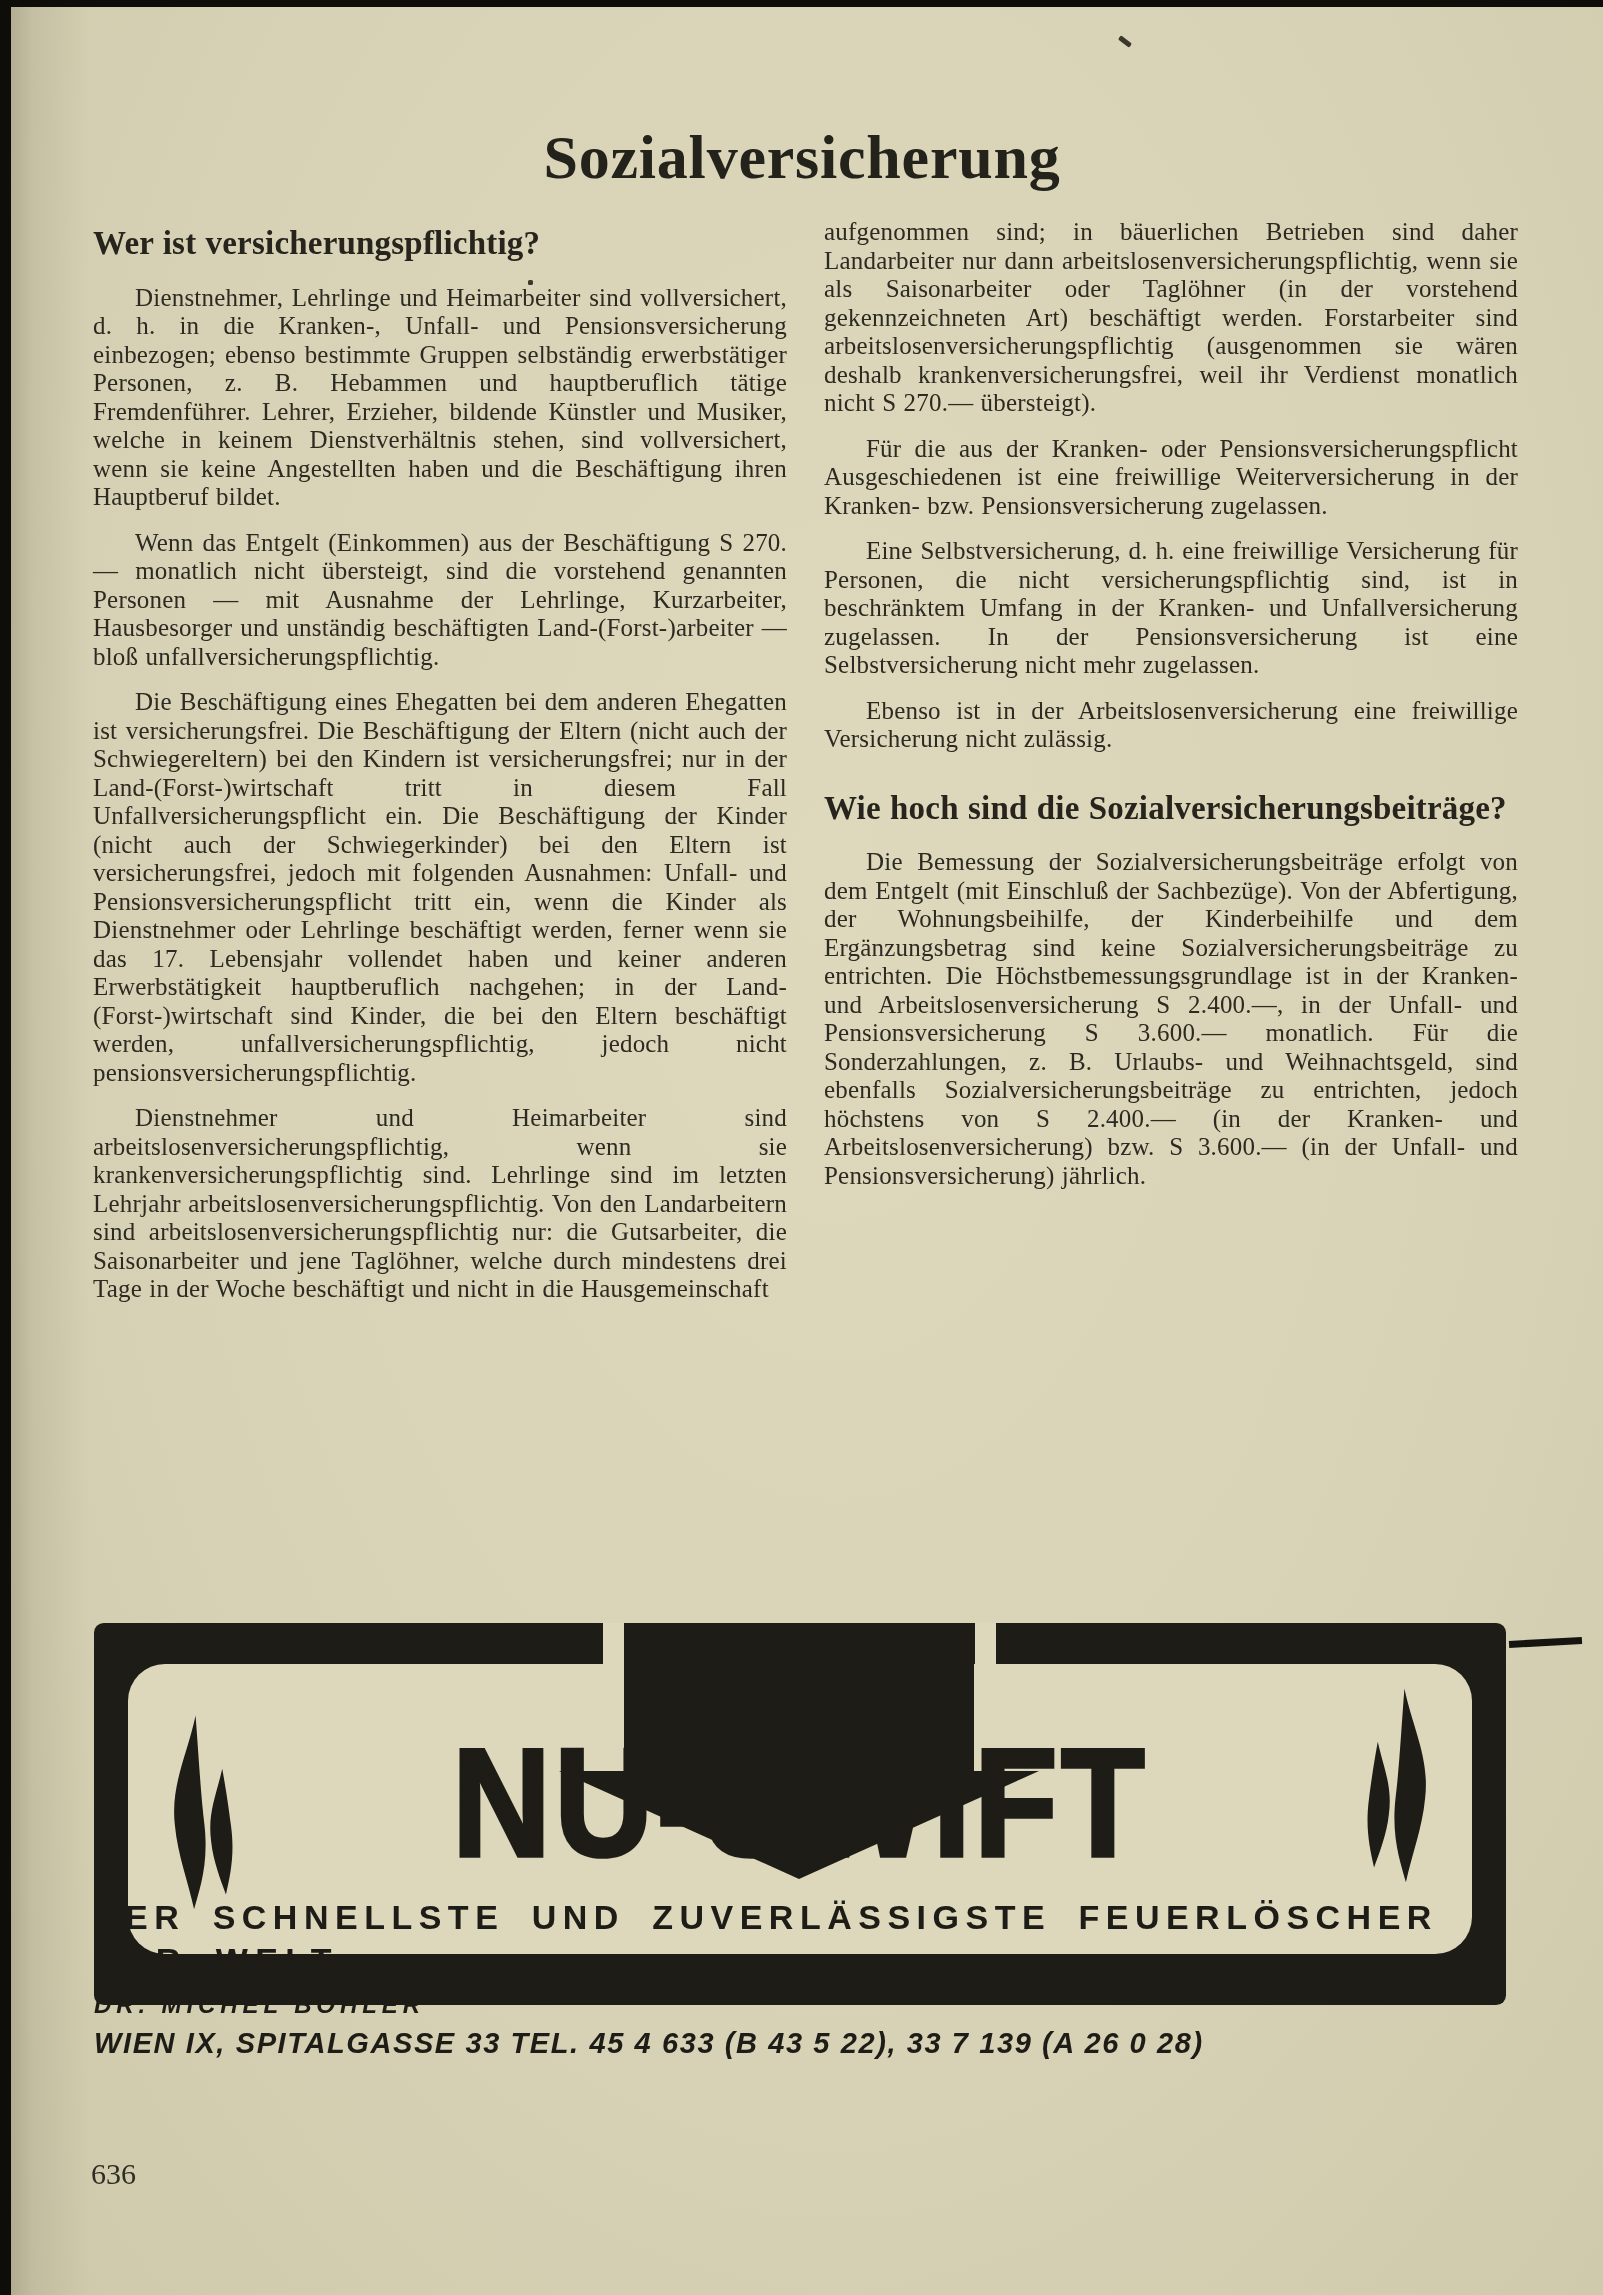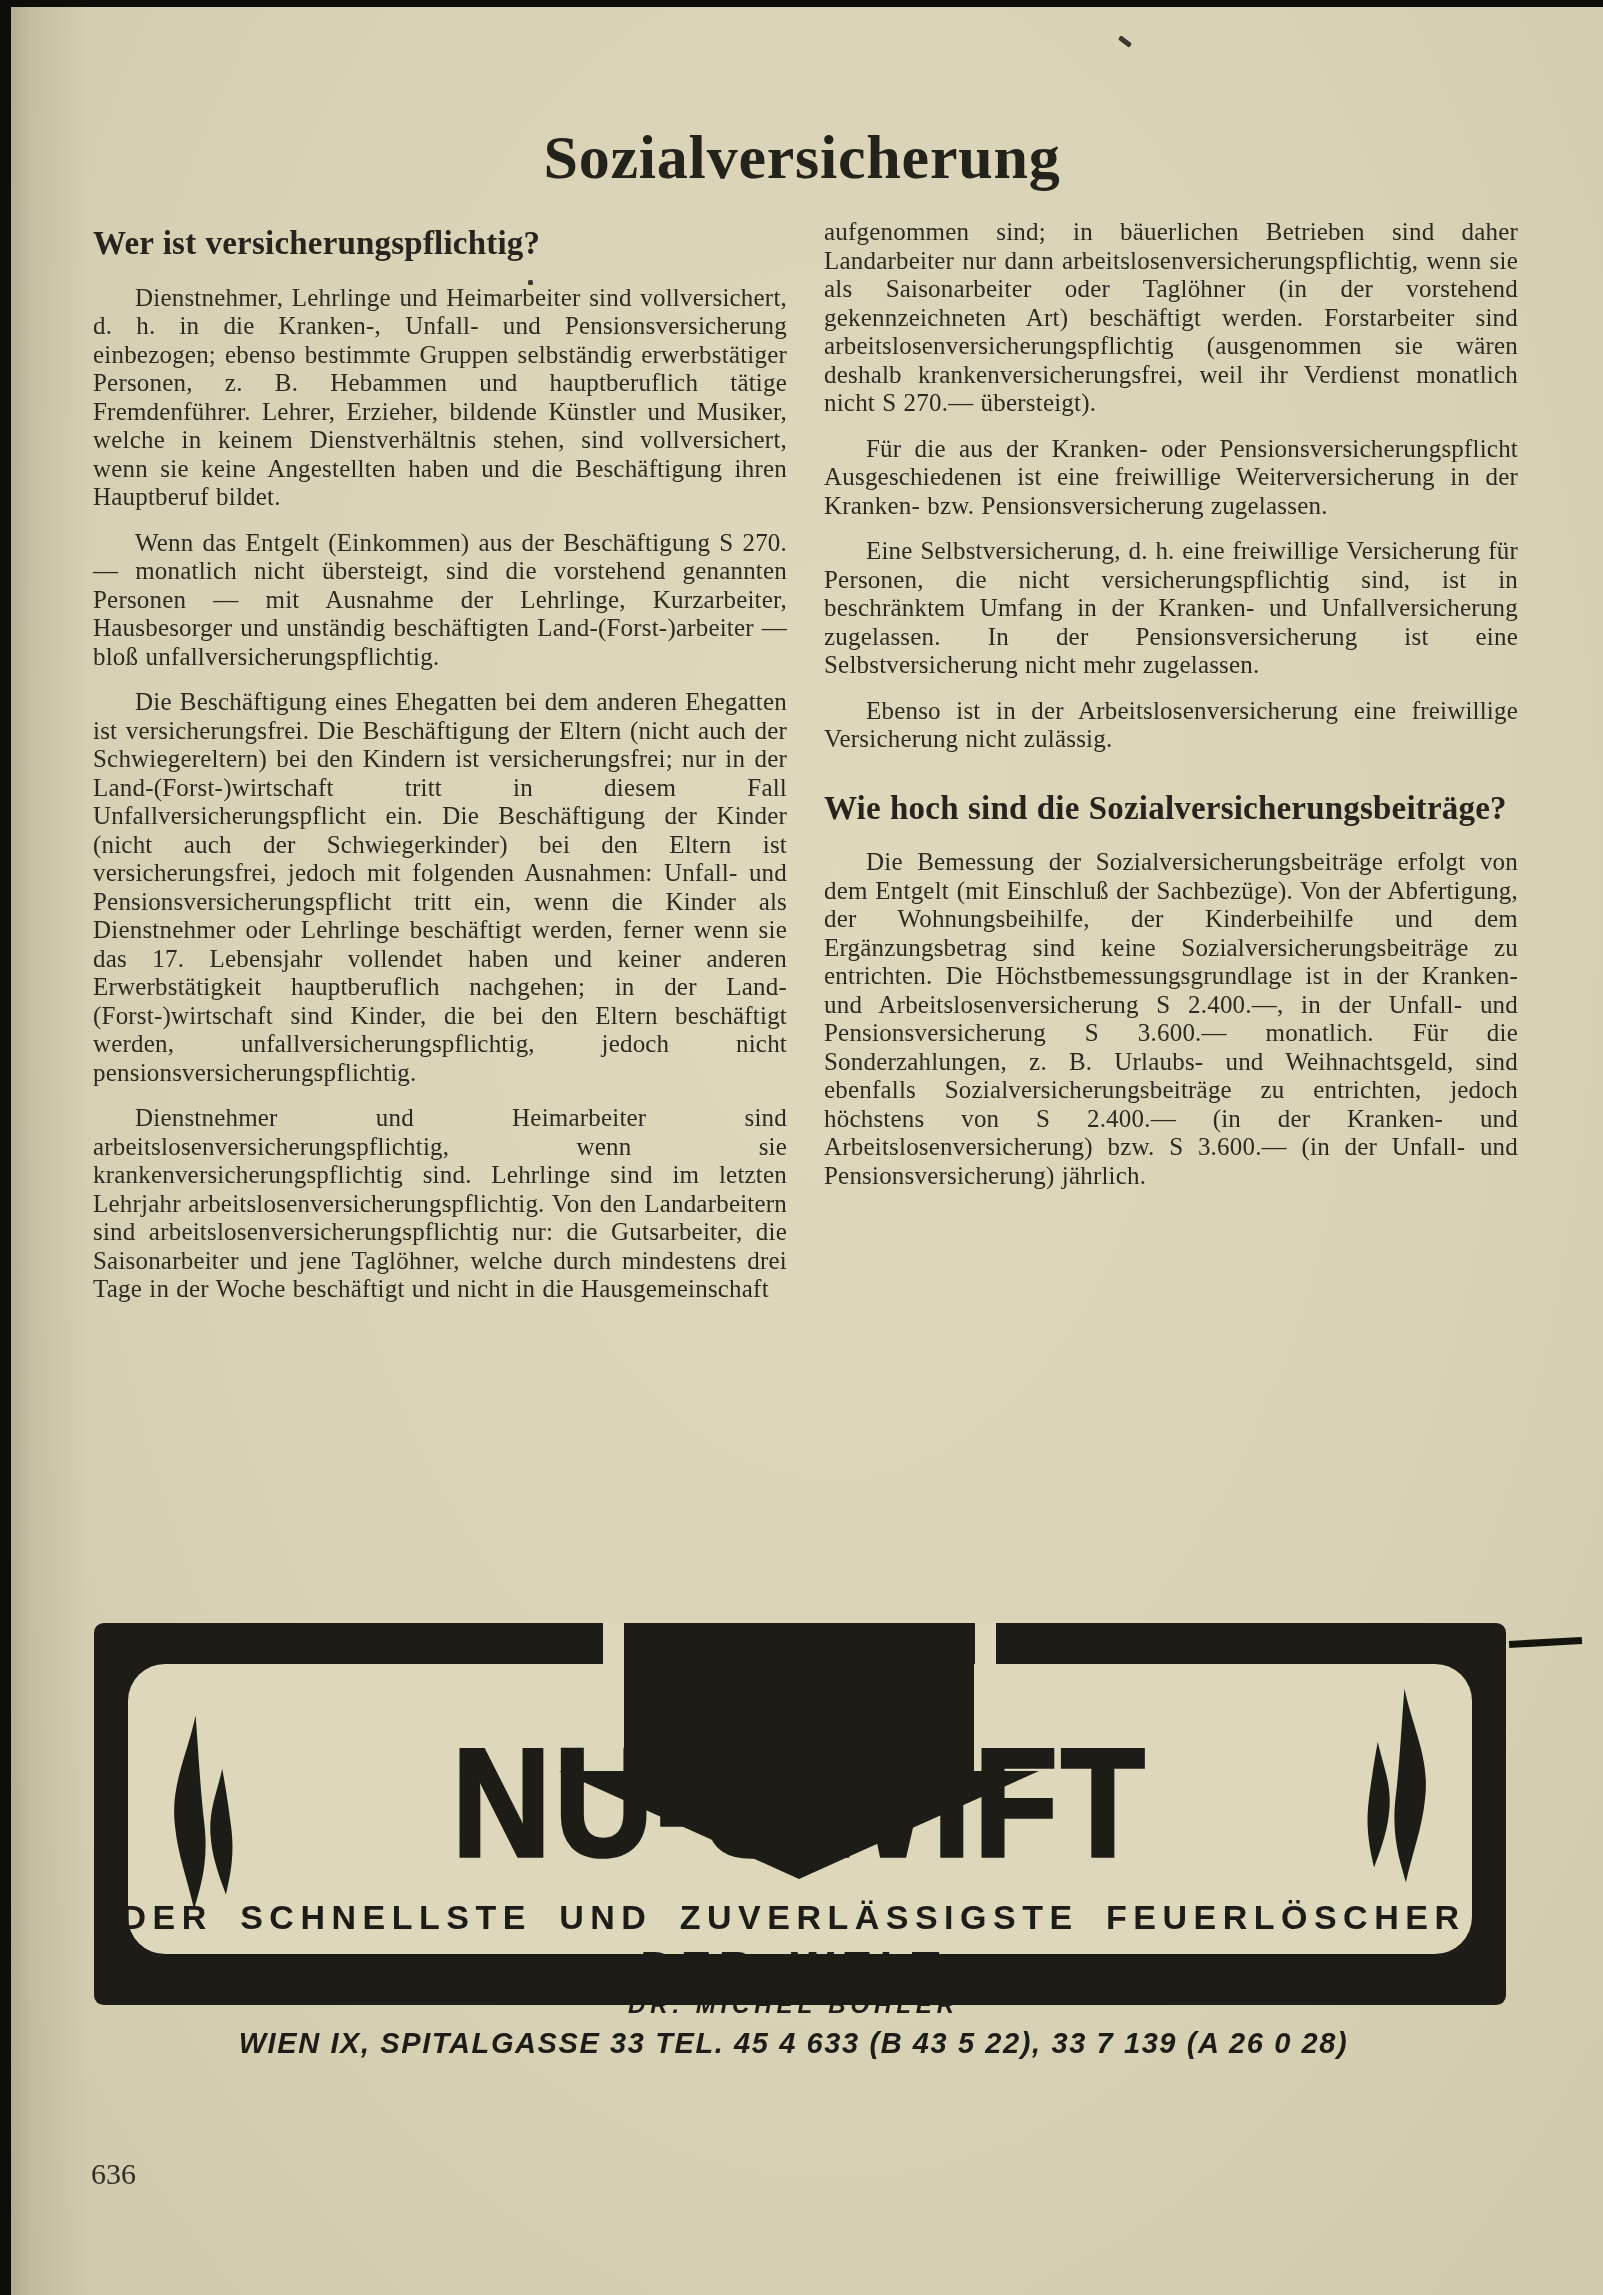--- a/index.html
+++ b/index.html
@@ -49,23 +49,23 @@
     position:absolute;left:465px;top:148px;width:0;height:0;
     border-left:240px solid transparent;border-right:240px solid transparent;
     border-top:108px solid #1d1c16;
   }
   .ad-brand{
     position:absolute;left:0;right:0;top:103px;text-align:center;
     font-weight:bold;font-size:137px;line-height:1;letter-spacing:3.3px;
     transform:scaleY(1.12);transform-origin:top center;
     -webkit-text-stroke:3.3px #1d1c16;
   }
-  .ad-line{position:absolute;left:0;right:13px;text-align:center;font-weight:bold;}
+  .ad-line{position:absolute;left:0;right:13px;text-align:left;font-weight:bold;}
   .ad-tag1{top:275px;font-size:34px;letter-spacing:6.5px;word-spacing:11.4px;}
-  .ad-tag2{top:318px;font-size:46px;letter-spacing:7.3px;word-spacing:11.4px;}
+  .ad-tag2{top:318px;font-size:34px;letter-spacing:7.3px;word-spacing:11.4px;}
   .ad-rule{position:absolute;left:367px;top:352px;width:717px;height:6.5px;background:#1d1c16;}
   .ad-name{top:368px;font-size:24px;letter-spacing:4.9px;font-style:italic;}
   .ad-addr{top:404px;font-size:29px;letter-spacing:1.6px;font-style:italic;}
   .ad-flame{position:absolute;width:81px;height:222px;}
   .ad-flame.l{left:67px;top:91px;}
   .ad-flame.r{left:1264px;top:64px;transform:scaleX(-1);}
   .scan-dash{position:absolute;left:1509px;top:1639px;width:73px;height:6.5px;background:#15140f;transform:rotate(-3deg);}
   .advert-number{position:absolute;left:1568px;top:2102px;font-size:31px;font-weight:bold;letter-spacing:0.8px;color:#35332a;margin-left:36px;}
   .page-number{position:absolute;left:91px;top:2157px;font-size:30px;color:#2f2d24;text-align:right;}
 </style>

